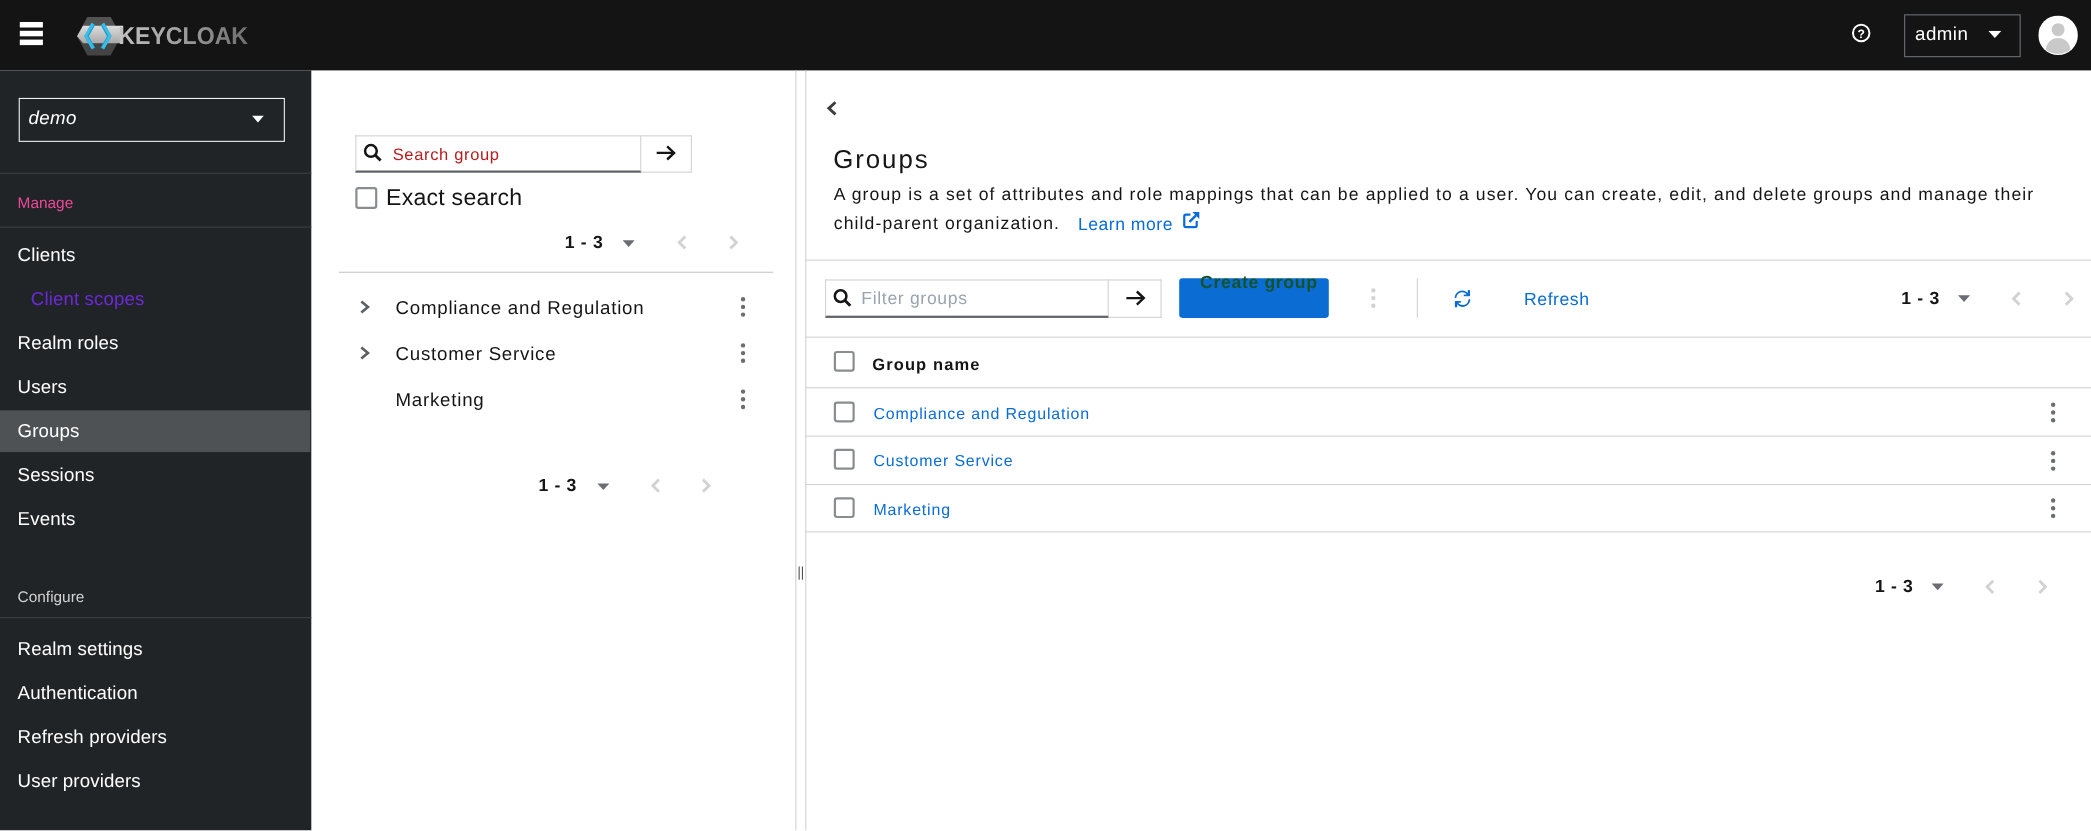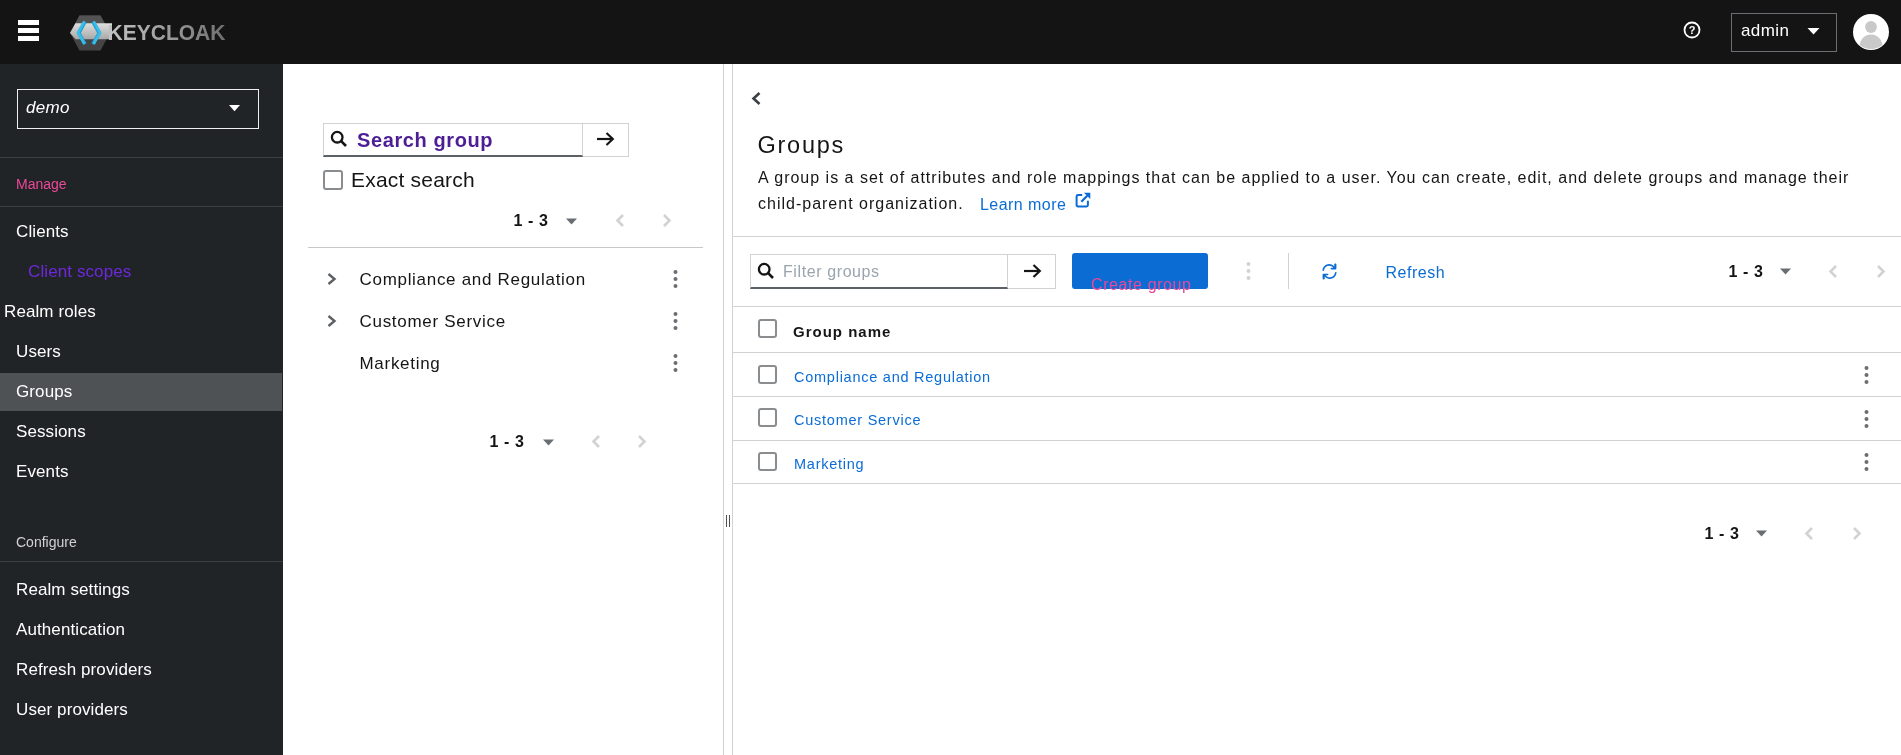--- a/index.html
+++ b/index.html
@@ -66,21 +66,21 @@
 <div class="abs" style="left:26px;top:97.5px;font-size:17px;line-height:20px;letter-spacing:0.3px;color:#fff;font-style:italic;">demo</div>
 <svg class="abs" style="left:229px;top:104.5px;" width="12" height="7" viewBox="0 0 12 7">
     <polygon points="0,0 11,0 5.5,6.3" fill="#fff"></polygon>
   </svg>
 <div class="abs" style="left:0;top:157px;width:283px;height:1px;background:#3c3f42;"></div>
 <div class="abs" style="left:16px;top:176px;font-size:14px;line-height:17px;color:#ec4899;">Manage</div>
 <div class="abs" style="left:0;top:205.5px;width:283px;height:1px;background:#3c3f42;"></div>
 
 <div class="abs t16" style="left:16px;top:222px;color:#fff;">Clients</div>
 <div class="abs t16" style="left:28px;top:262px;color:#6d28d9;">Client scopes</div>
-<div class="abs t16" style="left:4px;top:302px;color:#fff;">Realm roles</div>
+<div class="abs t16" style="left:16px;top:302px;color:#fff;">Realm roles</div>
 <div class="abs t16" style="left:16px;top:342px;color:#fff;">Users</div>
 <div class="abs" style="left:0;top:373px;width:282px;height:38px;background:#4f5255;"></div>
 <div class="abs t16" style="left:16px;top:382px;color:#fff;">Groups</div>
 <div class="abs t16" style="left:16px;top:422px;color:#fff;">Sessions</div>
 <div class="abs t16" style="left:16px;top:462px;color:#fff;">Events</div>
 <div class="abs" style="left:16px;top:534px;font-size:14px;line-height:17px;color:#d2d2d2;">Configure</div>
 <div class="abs" style="left:0;top:561px;width:283px;height:1px;background:#3c3f42;"></div>
 <div class="abs t16" style="left:16px;top:580px;color:#fff;">Realm settings</div>
 <div class="abs t16" style="left:16px;top:620px;color:#fff;">Authentication</div>
 <div class="abs t16" style="left:16px;top:660px;color:#fff;">Refresh providers</div>
@@ -90,21 +90,21 @@
 <div class="vline" style="left:731.5px;top:64px;height:691px;"></div>
 <div class="abs" style="left:725.6px;top:515px;width:1.6px;height:12px;background:#4f5255;"></div>
 <div class="abs" style="left:728.8px;top:515px;width:1.6px;height:12px;background:#4f5255;"></div>
 
 <div class="abs" style="left:323px;top:122.5px;width:260px;height:34px;border:1px solid #d2d2d2;border-bottom:2px solid #5c6166;"></div>
 <div class="abs" style="left:583px;top:122.5px;width:46px;height:34px;border:1px solid #d2d2d2;border-left:none;"></div>
 <svg class="abs" style="left:330px;top:130px;" width="18" height="18" viewBox="0 0 18 18">
   <circle cx="7.2" cy="7.2" r="5.3" fill="none" stroke="#151515" stroke-width="2.3"></circle>
   <line x1="11.2" y1="11.2" x2="16" y2="16" stroke="#151515" stroke-width="2.6"></line>
 </svg>
-<div class="abs" style="left:357px;top:130.5px;font-size:20px;line-height:19px;letter-spacing:0.6px;color:#4c1d95;white-space:nowrap;font-weight:bold;">Search group</div>
+<div class="abs" style="left:357px;top:130.5px;font-size:15px;line-height:19px;letter-spacing:0.6px;color:#b91c1c;white-space:nowrap;">Search group</div>
 <svg class="abs" style="left:596px;top:131px;" width="19" height="16" viewBox="0 0 19 16">
   <line x1="1" y1="8" x2="16.5" y2="8" stroke="#151515" stroke-width="2.2"></line>
   <polyline points="10.5,2 16.8,8 10.5,14" fill="none" stroke="#151515" stroke-width="2.2"></polyline>
 </svg>
 
 <div class="cb" style="left:323px;top:170px;width:20px;height:20px;"></div>
 <div class="abs" style="left:351px;top:169.5px;font-size:21px;line-height:20px;letter-spacing:0.2px;white-space:nowrap;">Exact search</div>
 
 <div class="abs" style="left:513.5px;top:212px;font-size:16px;line-height:17px;font-weight:bold;letter-spacing:0.6px;">1 - 3</div>
 <svg class="abs" style="left:565.5px;top:217.5px;" width="11" height="7" viewBox="0 0 11 7">
@@ -176,21 +176,21 @@
 <svg class="abs" style="left:757px;top:262px;" width="18" height="18" viewBox="0 0 18 18">
   <circle cx="7.2" cy="7.2" r="5.3" fill="none" stroke="#151515" stroke-width="2.3"></circle>
   <line x1="11.2" y1="11.2" x2="16" y2="16" stroke="#151515" stroke-width="2.6"></line>
 </svg>
 <div class="abs" style="left:783px;top:261.5px;font-size:16px;line-height:19px;letter-spacing:0.6px;color:#9aa4ae;white-space:nowrap;">Filter groups</div>
 <svg class="abs" style="left:1023px;top:263px;" width="19" height="16" viewBox="0 0 19 16">
   <line x1="1" y1="8" x2="16.5" y2="8" stroke="#151515" stroke-width="2.2"></line>
   <polyline points="10.5,2 16.8,8 10.5,14" fill="none" stroke="#151515" stroke-width="2.2"></polyline>
 </svg>
 <div class="abs" style="left:1072px;top:253px;width:136px;height:36px;background:#0b6cd4;border-radius:3px;"></div>
-<div class="abs" style="left:1091px;top:275px;font-size:16px;line-height:19px;letter-spacing:0.6px;color:#ec4899;white-space:nowrap;">Create group</div>
+<div class="abs" style="left:1091px;top:248px;font-size:16px;line-height:19px;letter-spacing:0.6px;color:#14532d;white-space:nowrap;font-weight:bold;">Create group</div>
 <svg class="abs" style="left:1245.5px;top:261px;" width="5" height="20" viewBox="0 0 5 20">
     <circle cx="2.5" cy="3" r="2" fill="#d2d2d2"></circle>
     <circle cx="2.5" cy="10" r="2" fill="#d2d2d2"></circle>
     <circle cx="2.5" cy="17" r="2" fill="#d2d2d2"></circle>
   </svg>
 <div class="vline" style="left:1288px;top:253px;height:36px;"></div>
 <svg class="abs" style="left:1321px;top:263px;" width="17" height="17" viewBox="0 0 512 512">
     <path fill="#0a6cd6" d="M440 16c13 0 24 11 24 24v128c0 13-11 24-24 24H312c-13 0-24-11-24-24s11-24 24-24h62c-29-38-75-62-126-62-81 0-148 61-157 140-1 12-12 21-24 21-14 0-25-12-24-26C55 113 146 30 248 30c61 0 116 28 152 72V40c0-13 11-24 24-24zM72 496c-13 0-24-11-24-24V344c0-13 11-24 24-24h128c13 0 24 11 24 24s-11 24-24 24h-62c29 38 75 62 126 62 81 0 148-61 157-140 1-12 12-21 24-21 14 0 25 12 24 26-12 104-103 187-205 187-61 0-116-28-152-72v62c0 13-11 24-24 24z"></path>
   </svg>
 <div class="abs blue" style="left:1344.5px;top:262.5px;font-size:16px;line-height:19px;letter-spacing:0.5px;margin-left:41px;">Refresh</div>

